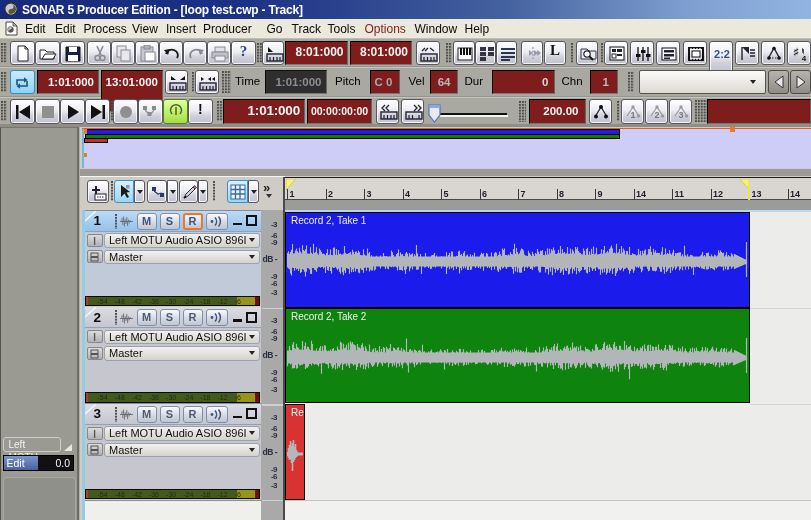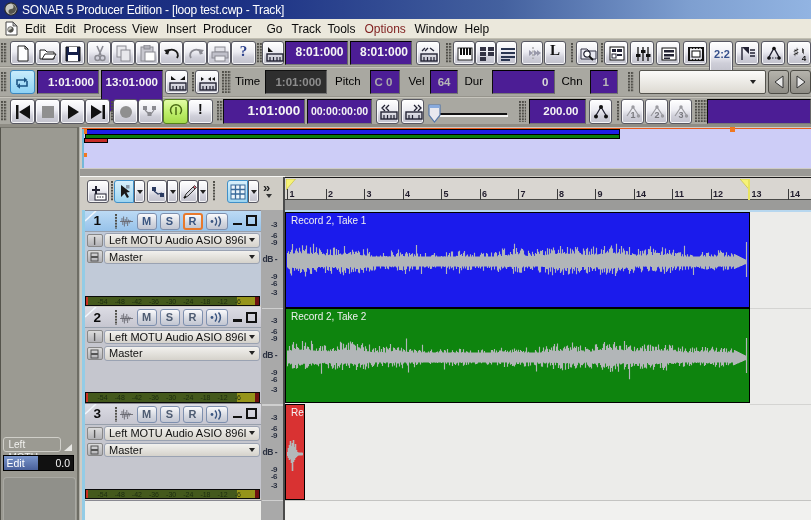--- a/index.html
+++ b/index.html
@@ -1,35 +1,35 @@
 <!DOCTYPE html>
 <html><head><meta charset="utf-8"><style>
 *{margin:0;padding:0;box-sizing:border-box}
 html,body{width:811px;height:520px;overflow:hidden;font-family:"Liberation Sans",sans-serif}
 .a{position:absolute}
 .b{position:absolute;background:linear-gradient(180deg,#ffffff 0%,#ececf2 45%,#cfcfd9 70%,#c2c2cc 100%);border:1px solid #585862;border-radius:3px;box-shadow:inset 0 0 0 1px rgba(255,255,255,.8)}
-.d{position:absolute;background:#4c1d95;border-top:1.5px solid #000;border-left:1.5px solid #0a0a0a;border-bottom:1px solid #777;border-right:1px solid #666;color:#f4f4f4;font-weight:bold;font-size:12px;text-align:right}
+.d{position:absolute;background:#7f1d1d;border-top:1.5px solid #000;border-left:1.5px solid #0a0a0a;border-bottom:1px solid #777;border-right:1px solid #666;color:#f4f4f4;font-weight:bold;font-size:12px;text-align:right}
 .g{position:absolute;width:6px;background-image:radial-gradient(circle at 1.1px 1.1px,#504f49 0.9px,rgba(0,0,0,0) 1.15px);background-size:2.9px 2.9px}
 .g4{position:absolute;width:13px;background-image:radial-gradient(circle at 1.1px 1.1px,#504f49 0.9px,rgba(0,0,0,0) 1.15px);background-size:2.9px 2.9px}
 .sp{position:absolute;width:3px;background-image:radial-gradient(circle at 1.1px 1.1px,#504f49 0.9px,rgba(0,0,0,0) 1.15px);background-size:2.9px 2.9px}
 .lbl{position:absolute;font-size:11.5px;color:#000}
 .msr{position:absolute;width:20px;height:17px;background:linear-gradient(180deg,#fafafc,#d4d7df 60%,#c2c6d2);border:1px solid #7d8fae;border-radius:3px;font-size:11px;font-weight:bold;color:#3a5580;text-align:center;line-height:15px}
 .iob{position:absolute;width:16px;height:13px;background:linear-gradient(180deg,#dcdcdc,#b2b2b6);border:1px solid #888;border-radius:2px;color:#555;font-size:8px;text-align:center;line-height:11px}
 .cmb{position:absolute;height:14.5px;background:linear-gradient(180deg,#f2f1ee,#d5d2cb);border:1px solid #9aa2b2;border-radius:3px;font-size:11px;color:#101010;line-height:13px;padding-left:4px;white-space:nowrap;overflow:hidden}
 .car{position:absolute;width:0;height:0;border-left:3.5px solid transparent;border-right:3.5px solid transparent;border-top:4.5px solid #222}
 .mlbl{position:absolute;font-size:7px;color:#1c2c10;font-family:"Liberation Sans",sans-serif}
 .dblbl{position:absolute;width:19px;text-align:right;font-size:7.5px;font-weight:bold;color:#2a3040;letter-spacing:-0.5px}
 </style></head><body style="position:relative;background:#a9a8a1">
 
 <div class="a" style="left:0;top:0;width:811px;height:18.5px;background:linear-gradient(90deg,#182a7c 0%,#1c3184 30%,#44619f 62%,#7e9fd0 85%,#92b4e2 100%)"></div>
 <svg class="a" style="left:4px;top:2px" width="14" height="14">
     <circle cx="7" cy="7" r="6.2" fill="#c8c8c0" stroke="#2a2a2a" stroke-width="1.2"></circle>
     <path d="M7 2 A5 5 0 0 1 7 12 A2.5 2.5 0 0 1 7 7 A2.5 2.5 0 0 0 7 2Z" fill="#55554d"></path>
   </svg>
-<div class="a" style="left:22px;top:2.5px;color:#fff;font-size:12px;font-weight:normal;letter-spacing:-0.2px">SONAR 5 Producer Edition - [loop test.cwp - Track]</div>
+<div class="a" style="left:22px;top:2.5px;color:#fff;font-size:12px;font-weight:bold;letter-spacing:-0.2px">SONAR 5 Producer Edition - [loop test.cwp - Track]</div>
 <div class="a" style="left:0;top:18.5px;width:811px;height:20.5px;background:#ebe8dc;border-bottom:1px solid #c2bfb2"></div>
 <svg class="a" style="left:5px;top:21px" width="13" height="15">
     <path d="M1 1 H8 L12 5 V14 H1Z" fill="#fff" stroke="#444" stroke-width="1"></path>
     <path d="M8 1 L8 5 L12 5Z" fill="#bbb" stroke="#444" stroke-width="0.8"></path>
     <circle cx="5.5" cy="8.5" r="2.8" fill="#c8c8c0" stroke="#555" stroke-width="0.8"></circle>
     <path d="M5.5 5.7 A2.8 2.8 0 0 1 5.5 11.3 A1.4 1.4 0 0 1 5.5 8.5 A1.4 1.4 0 0 0 5.5 5.7Z" fill="#50504a"></path>
   </svg>
 <div class="a" style="left:25px;top:22px;font-size:12px;color:#0a0a0a">Edit</div>
 <div class="a" style="left:55px;top:22px;font-size:12px;color:#0a0a0a">Edit</div>
 <div class="a" style="left:83.5px;top:22px;font-size:12px;color:#0a0a0a">Process</div>

